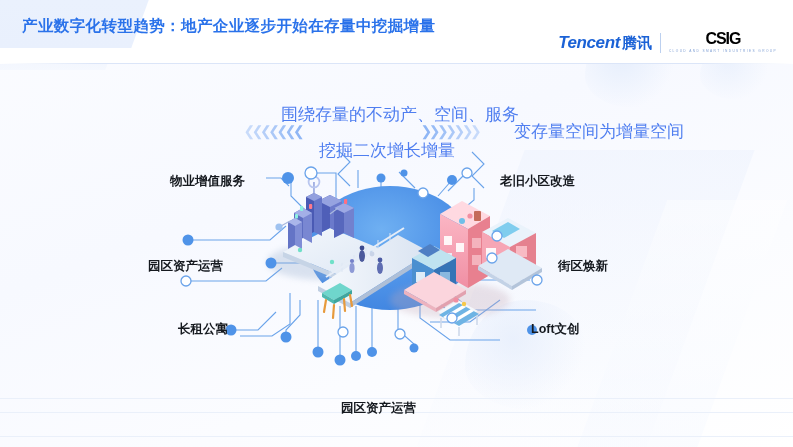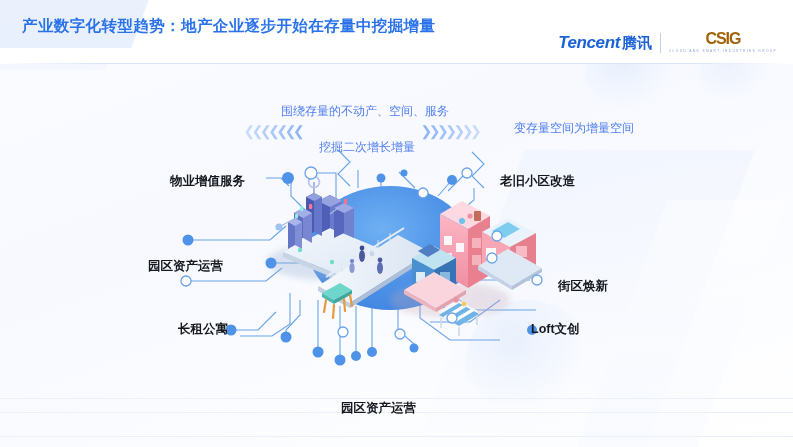--- a/index.html
+++ b/index.html
@@ -80,32 +80,32 @@
     font-size: 17px; font-weight: bold; font-style: italic;
     color: #1b62d6; letter-spacing: -.4px;
   }
   #brand-tencent-cn {
     font-size: 15px; font-weight: bold; font-style: normal;
     color: #1b62d6; margin-left: 2px; letter-spacing: 0;
   }
   #brand-sep { width: 1px; height: 20px; background: #bcd0ef; }
   #brand-csig { display: flex; flex-direction: column; align-items: center; }
   #brand-csig-main {
-    font-size: 16px; font-weight: bold; color: #a16207;
+    font-size: 16px; font-weight: bold; color: #000000;
     letter-spacing: -1px; line-height: 1;
   }
   #brand-csig-sub {
     font-size: 3.2px; color: #7f9fd4; letter-spacing: 1.4px;
     margin-top: 2px; white-space: nowrap;
   }
 
   
   .anno {
     position: absolute;
-    font-size: 12px;
+    font-size: 17px;
     color: #4f7ef0;
     white-space: nowrap;
     z-index: 5;
   }
   #anno-left   { left: 62px;  top: 120px; }
   #anno-mid-1  { left: 281px; top: 103px; }
   #anno-mid-2  { left: 319px; top: 139px; }
   #anno-right  { left: 514px; top: 120px; }
 
   .chevrons {
@@ -126,21 +126,21 @@
     font-size: 12.5px;
     font-weight: bold;
     color: #15191f;
     white-space: nowrap;
     z-index: 5;
   }
   #lbl-wyzz { left: 170px; top: 173px; }
   #lbl-yqzc { left: 148px; top: 258px; }
   #lbl-czgy { left: 178px; top: 321px; font-family: Liberation Mono, monospace; }
   #lbl-ljxq { left: 500px; top: 173px; text-align: right; }
-  #lbl-jqhx { left: 558px; top: 258px; margin-top: 20px; }
+  #lbl-jqhx { left: 558px; top: 258px; }
   #lbl-loft { left: 531px; top: 321px; }
   #lbl-wycs { left: 341px; top: 400px; }
   #lbl-bottom-blue {
     position: absolute; left: 302px; top: 372px;
     font-size: 11.5px; color: #4f7ef0; white-space: nowrap; z-index: 5;
   }
 
   
   #viz { position: absolute; left: 0; top: 0; width: 793px; height: 447px; z-index: 3; }
 </style>

